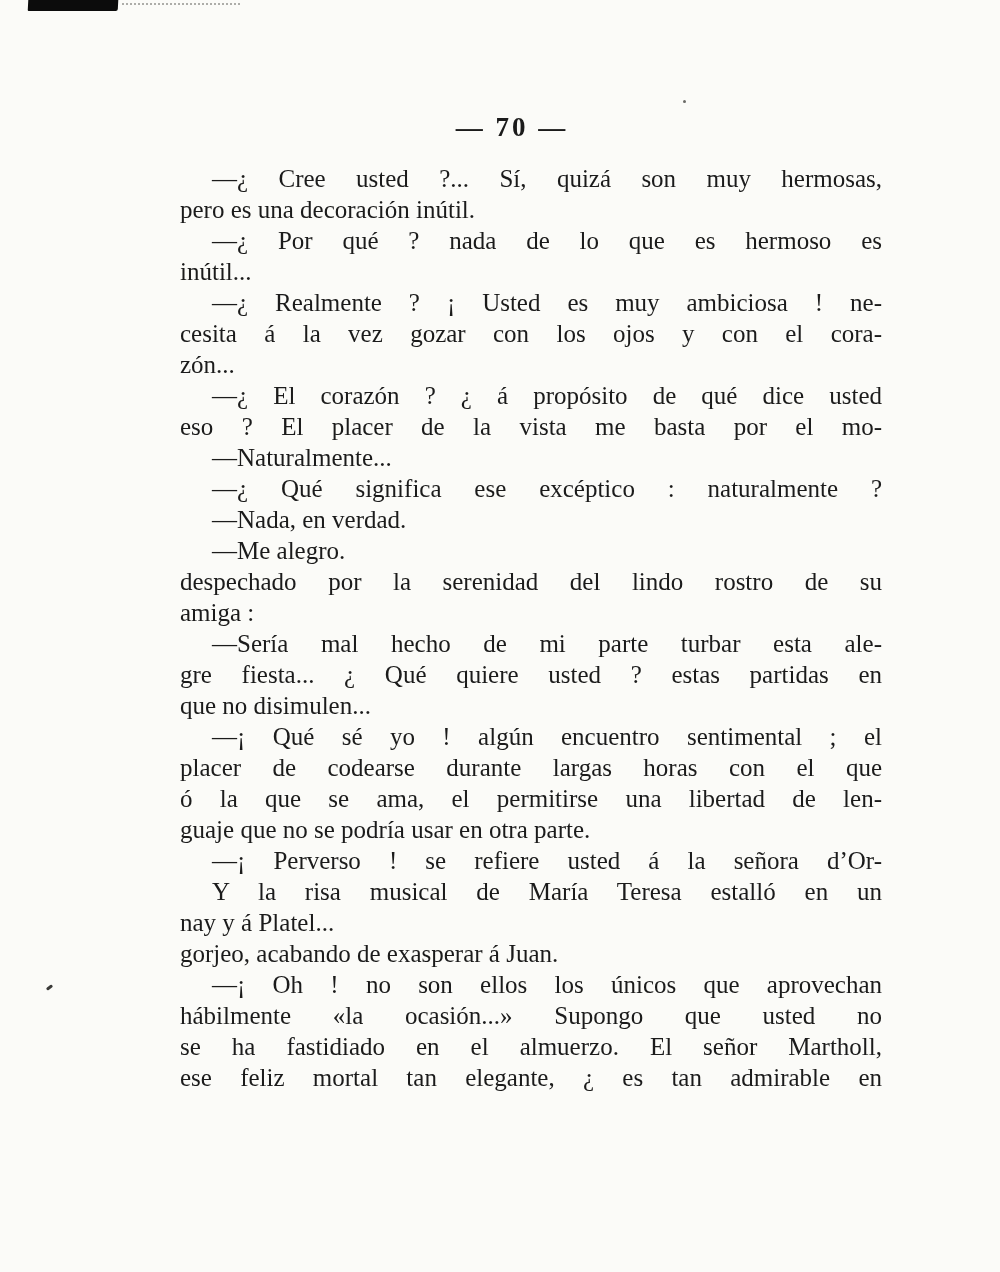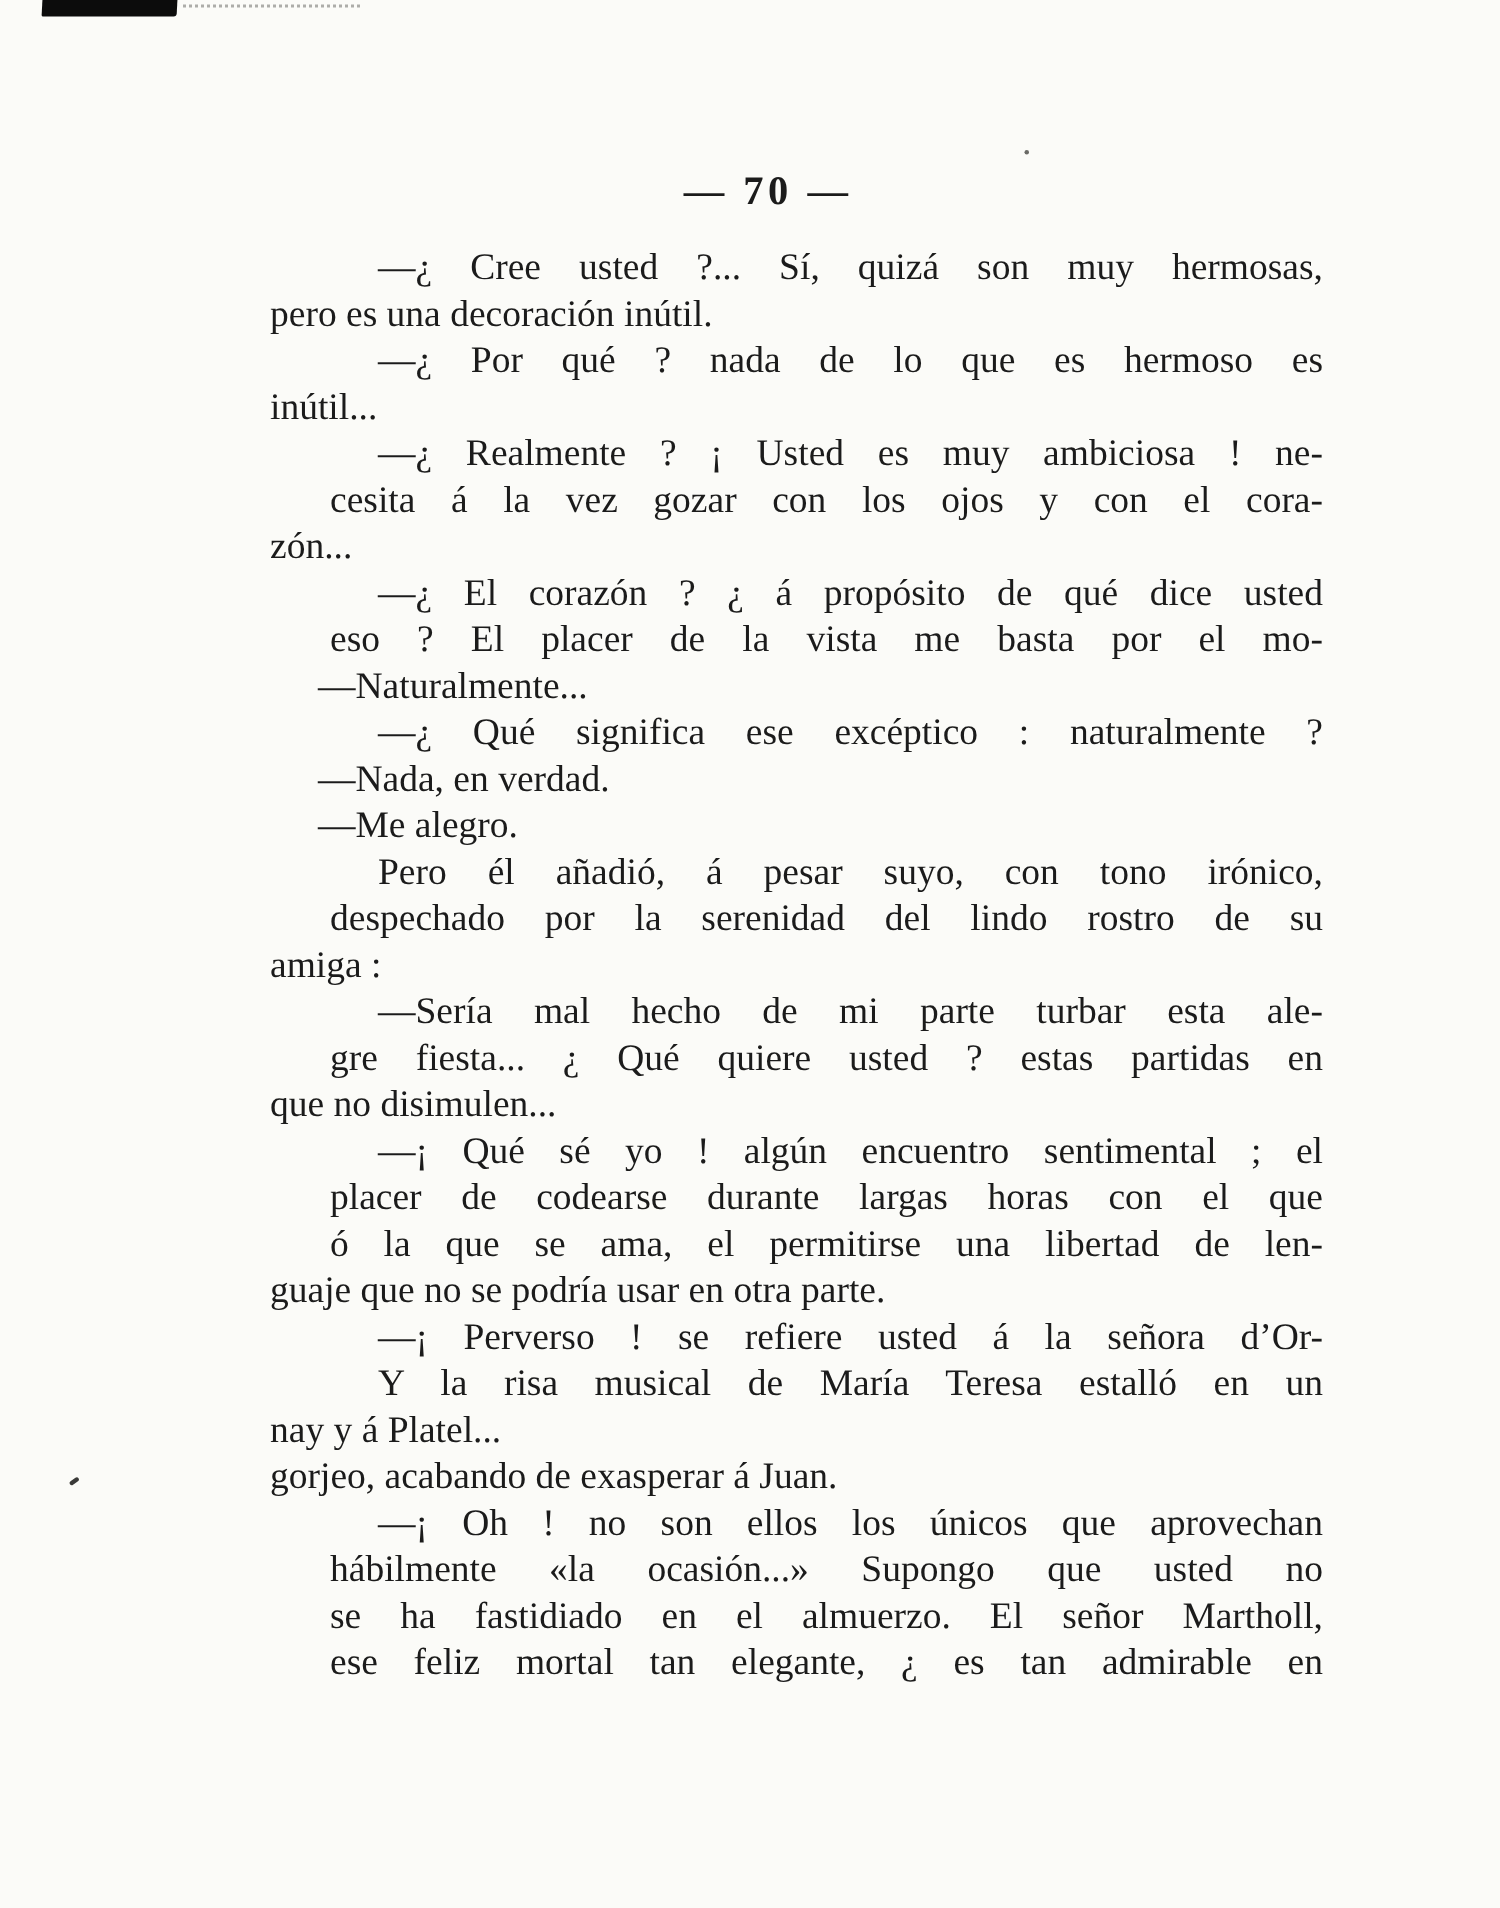--- a/index.html
+++ b/index.html
@@ -74,21 +74,20 @@
   .line {
     height: 31px;
     line-height: 31px;
     white-space: nowrap;
     text-align: left;
   }
   .line.just {
     white-space: normal;
     text-align: justify;
     text-align-last: justify;
-    margin-left: 40px;
   }
   .line.indent {
     padding-left: 32px;
   }
 </style>
 </head>
 <body>
 
 <div class="page">
   <div class="artifact-bar"></div>
@@ -105,21 +104,20 @@
       <div class="line">inútil...</div>
       <div class="line indent just">—¿ Realmente ? ¡ Usted es muy ambiciosa ! ne-</div>
       <div class="line just">cesita á la vez gozar con los ojos y con el cora-</div>
       <div class="line">zón...</div>
       <div class="line indent just">—¿ El corazón ? ¿ á propósito de qué dice usted</div>
       <div class="line just">eso ? El placer de la vista me basta por el mo-</div>
       <div class="line indent">—Naturalmente...</div>
       <div class="line indent just">—¿ Qué significa ese excéptico : naturalmente ?</div>
       <div class="line indent">—Nada, en verdad.</div>
       <div class="line indent">—Me alegro.</div>
-      <div class="line indent just">Pero él añadió, á pesar suyo, con tono irónico,</div>
       <div class="line just">despechado por la serenidad del lindo rostro de su</div>
       <div class="line">amiga :</div>
       <div class="line indent just">—Sería mal hecho de mi parte turbar esta ale-</div>
       <div class="line just">gre fiesta... ¿ Qué quiere usted ? estas partidas en</div>
       <div class="line">que no disimulen...</div>
       <div class="line indent just">—¡ Qué sé yo ! algún encuentro sentimental ; el</div>
       <div class="line just">placer de codearse durante largas horas con el que</div>
       <div class="line just">ó la que se ama, el permitirse una libertad de len-</div>
       <div class="line">guaje que no se podría usar en otra parte.</div>
       <div class="line indent just">—¡ Perverso ! se refiere usted á la señora d’Or-</div>

